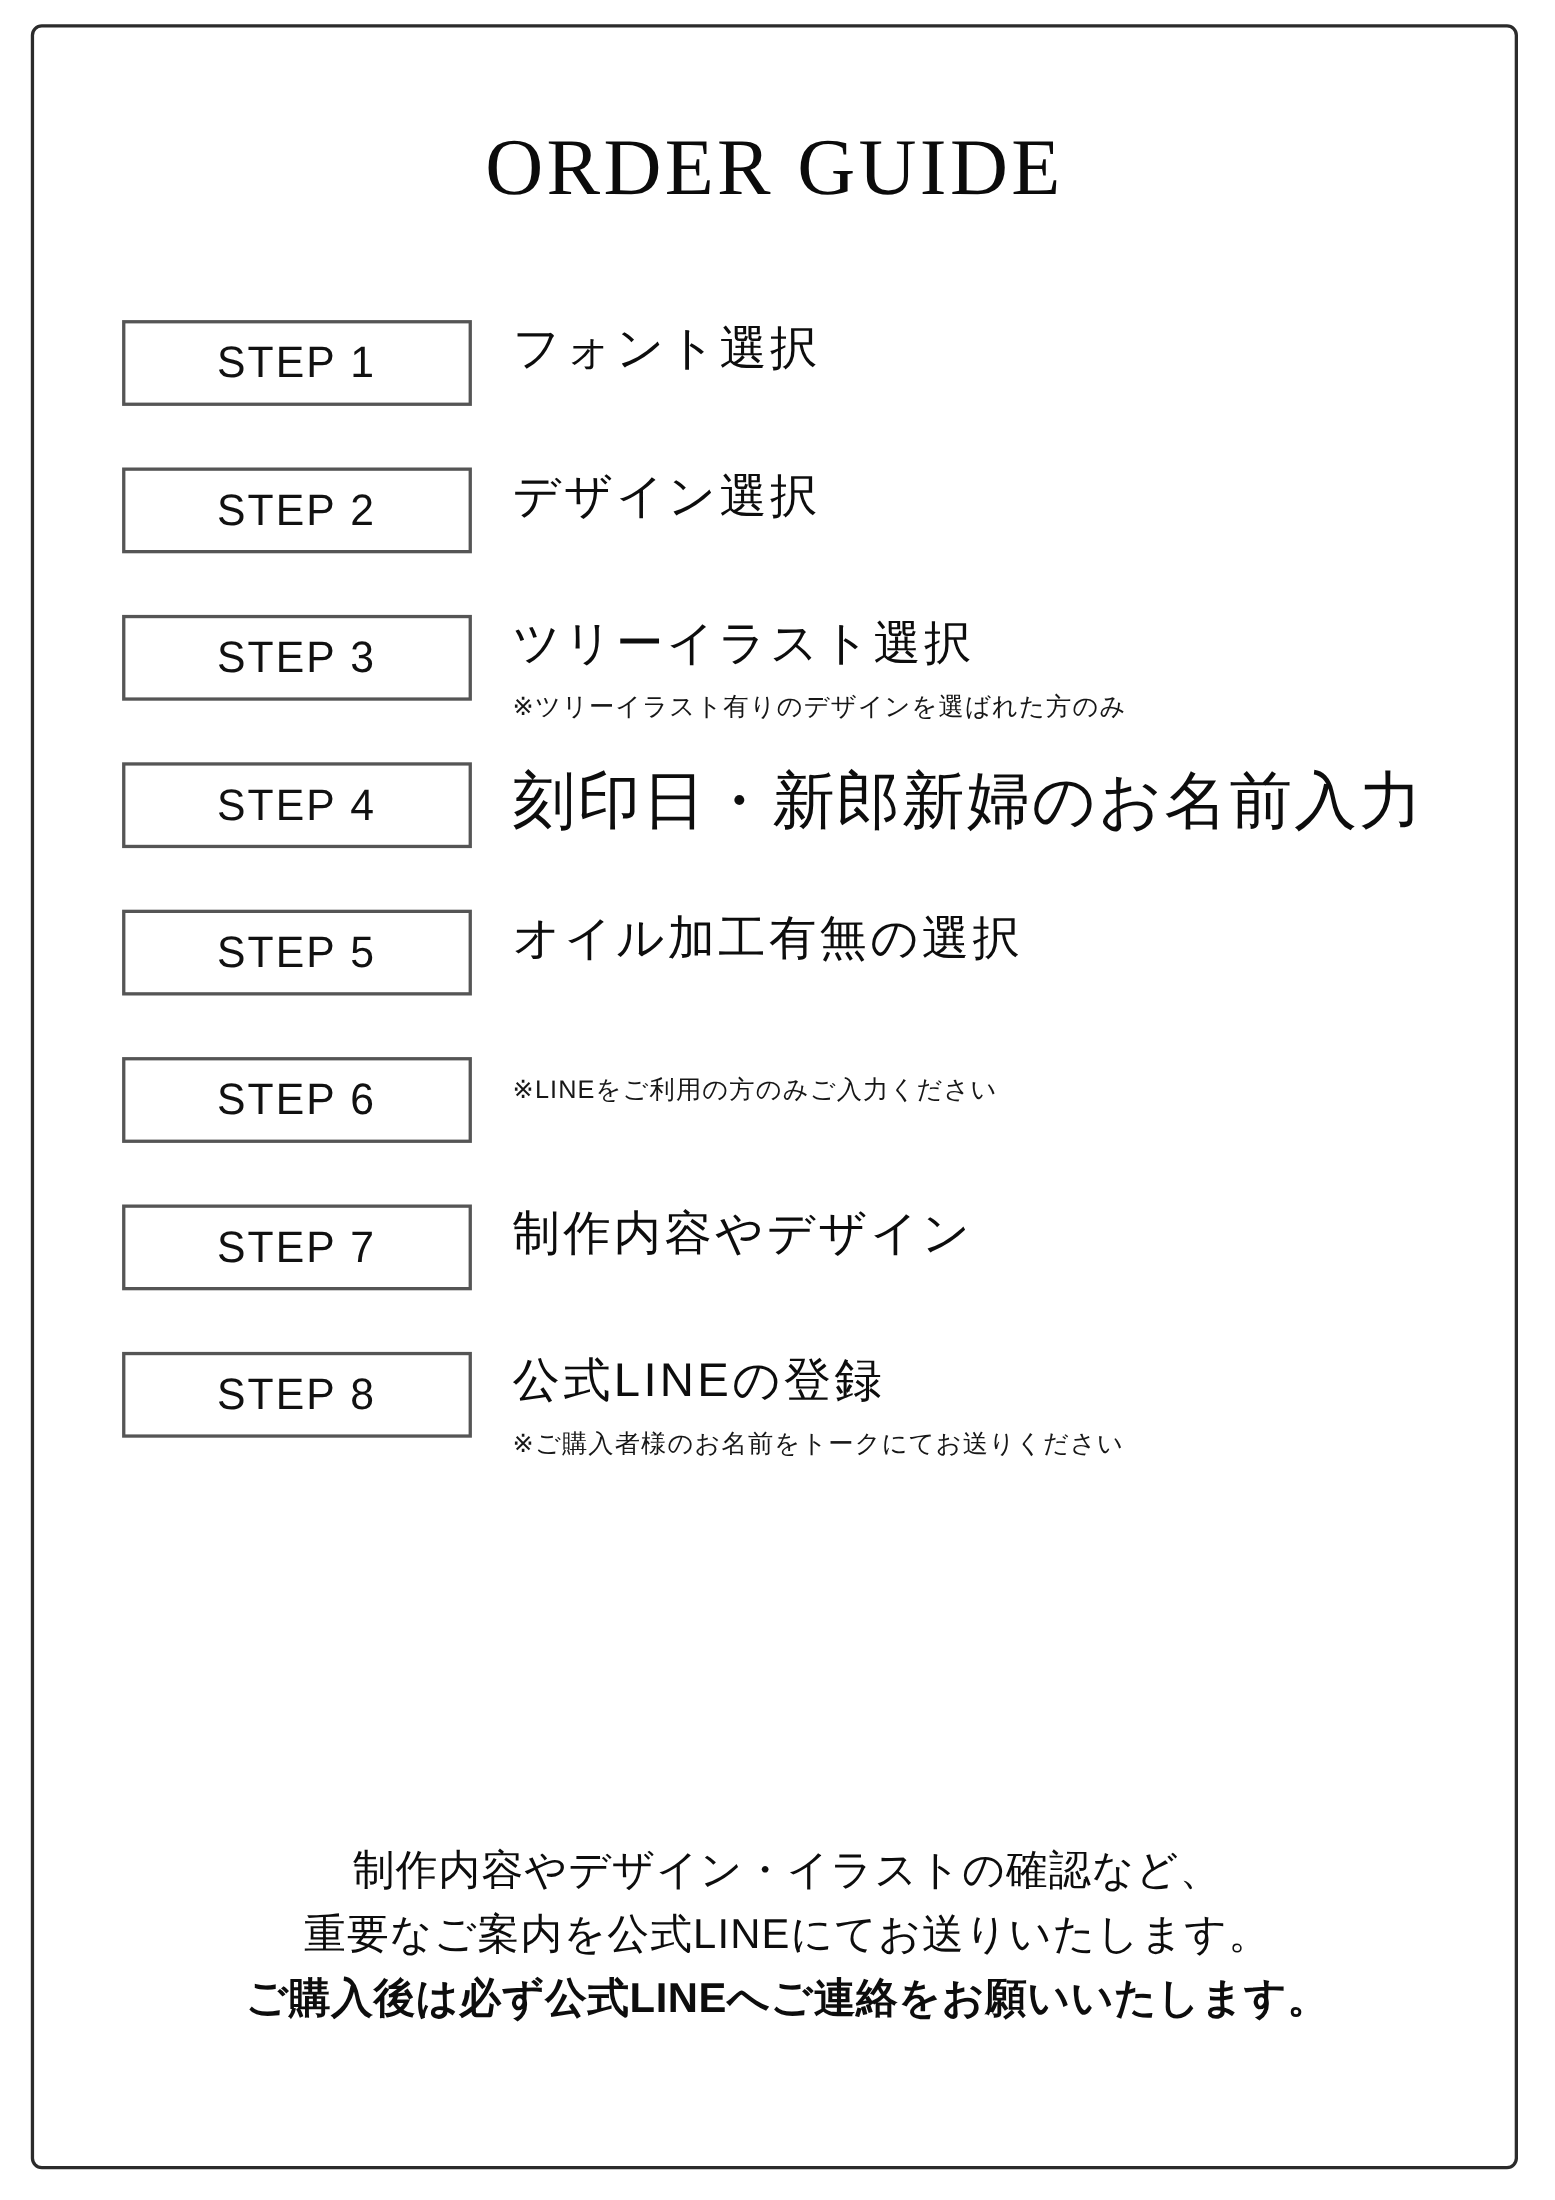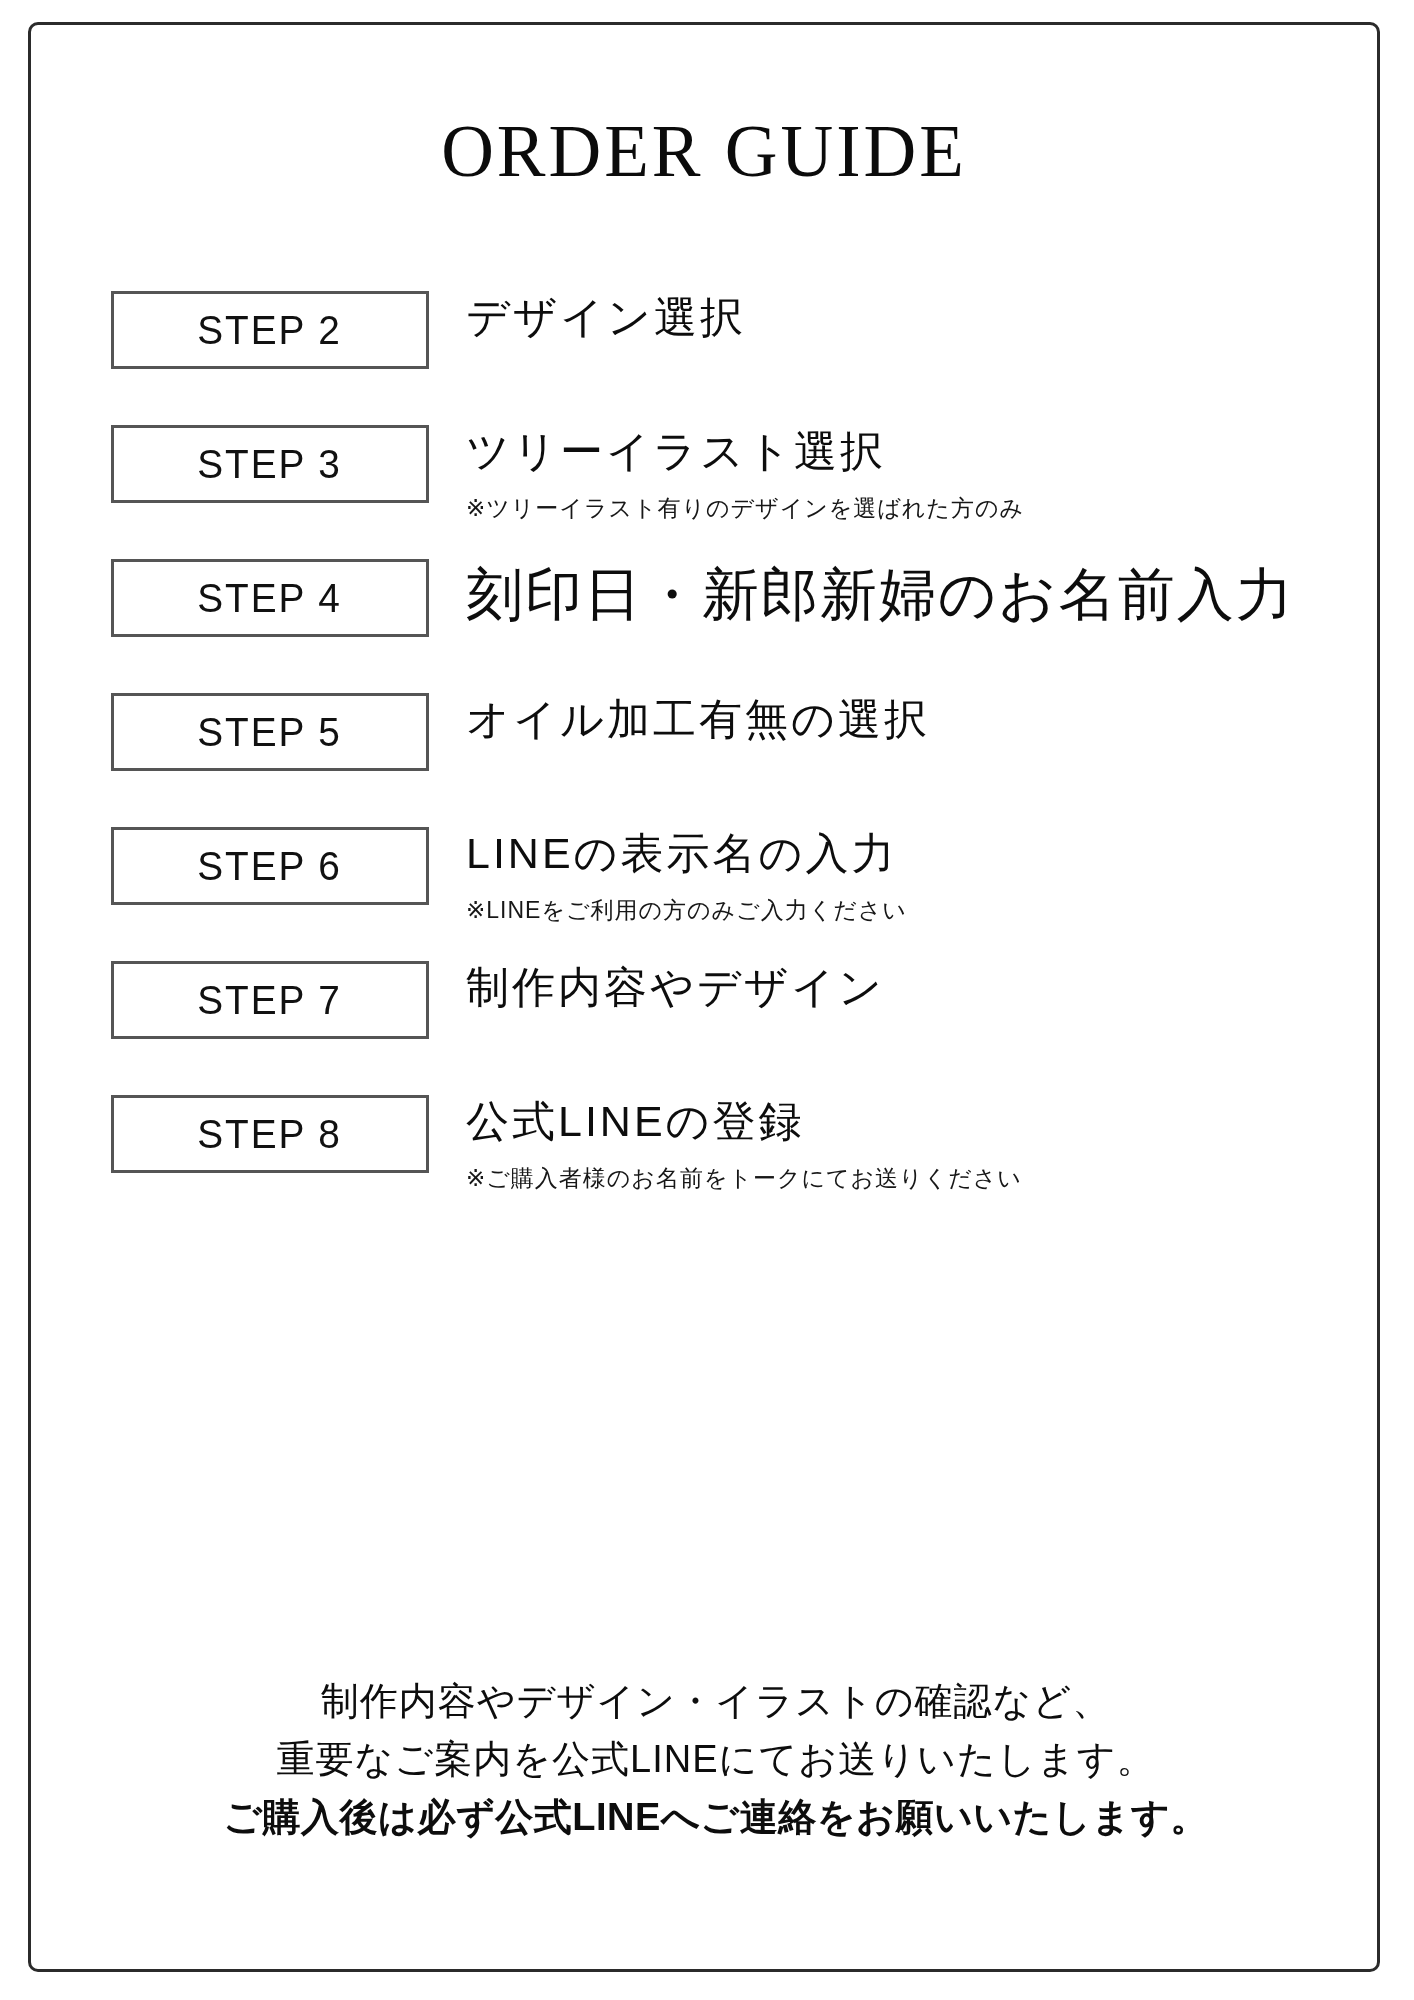--- a/index.html
+++ b/index.html
@@ -137,20 +137,28 @@
 </style>
 </head>
 <body>
 
 <div id="card">
 
   <div id="page-title">ORDER GUIDE</div>
 
   <div id="steps">
 
+    <div class="step-row">
+      <div class="step-box">
+        <span class="step-box-label">STEP 1</span>
+      </div>
+      <div class="step-text-wrap">
+        <div class="step-text">フォント選択</div>
+      </div>
+    </div>
 
     <div class="step-row">
       <div class="step-box">
         <span class="step-box-label">STEP 2</span>
       </div>
       <div class="step-text-wrap">
         <div class="step-text">デザイン選択</div>
       </div>
     </div>
 
@@ -180,21 +188,20 @@
       <div class="step-text-wrap">
         <div class="step-text">オイル加工有無の選択</div>
       </div>
     </div>
 
     <div class="step-row">
       <div class="step-box">
         <span class="step-box-label">STEP 6</span>
       </div>
       <div class="step-text-wrap">
-        <div class="step-text">LINEの表示名の入力</div>
         <div class="step-note">※LINEをご利用の方のみご入力ください</div>
       </div>
     </div>
 
     <div class="step-row">
       <div class="step-box">
         <span class="step-box-label">STEP 7</span>
       </div>
       <div class="step-text-wrap">
         <div class="step-text">制作内容やデザイン</div>

